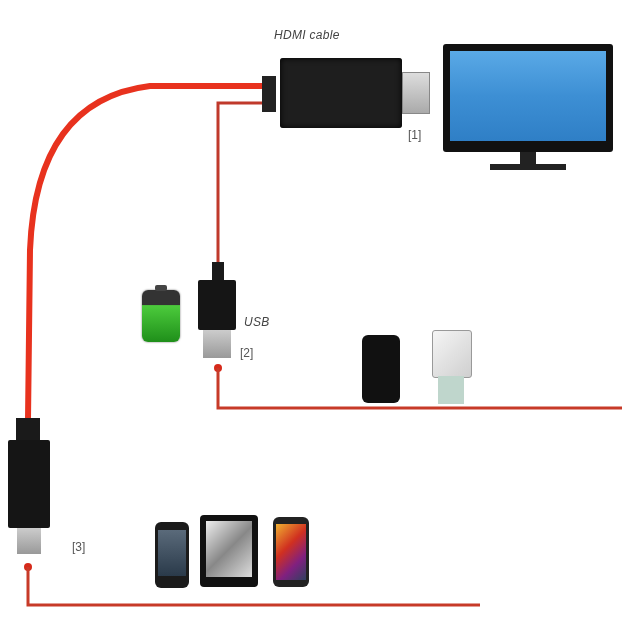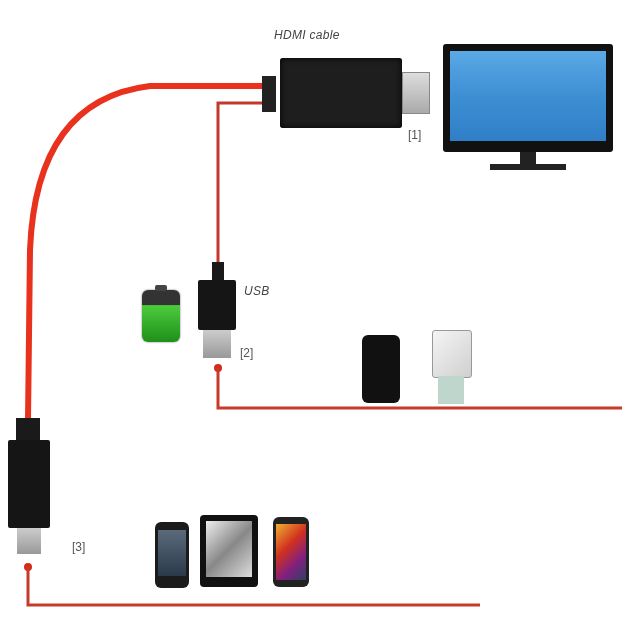--- a/index.html
+++ b/index.html
@@ -36,21 +36,21 @@
 
   <div class="abs" style="left:443px;top:44px;width:170px;height:108px;background:#111;border-radius:3px;">
     <div style="position:absolute;left:7px;top:7px;right:7px;bottom:11px;background:linear-gradient(180deg,#5aa9e6 0%,#3d8fd4 50%,#2f7fc6 100%);"></div>
   </div>
   <div class="abs" style="left:520px;top:152px;width:16px;height:12px;background:#222;"></div>
   <div class="abs" style="left:490px;top:164px;width:76px;height:6px;background:#222;"></div>
 
   <div class="abs" style="left:212px;top:262px;width:12px;height:20px;background:#1a1a1a;"></div>
   <div class="abs" style="left:198px;top:280px;width:38px;height:50px;background:#151515;border-radius:2px;"></div>
   <div class="abs" style="left:203px;top:330px;width:28px;height:28px;background:linear-gradient(#ccc,#999);"></div>
-  <div class="lbl" style="left:244px;top:284px;">USB</div>
+  <div class="lbl" style="left:244px;top:315px;">USB</div>
   <div class="num" style="left:240px;top:346px;">[2]</div>
 
   <div class="abs" style="left:142px;top:290px;width:38px;height:52px;border-radius:6px;background:linear-gradient(180deg,#333 0%,#333 28%,#4ccb3c 30%,#1f8f1a 100%);box-shadow:0 0 2px #666;">
     <div style="position:absolute;left:13px;top:-5px;width:12px;height:6px;background:#444;border-radius:2px;"></div>
   </div>
 
   <div class="abs" style="left:362px;top:335px;width:38px;height:68px;background:#111;border-radius:6px;"></div>
   <div class="abs" style="left:432px;top:330px;width:38px;height:46px;background:linear-gradient(135deg,#f5f5f5,#cfcfcf);border:1px solid #999;border-radius:3px;"></div>
   <div class="abs" style="left:438px;top:376px;width:26px;height:28px;background:#bfd6cc;"></div>
 

